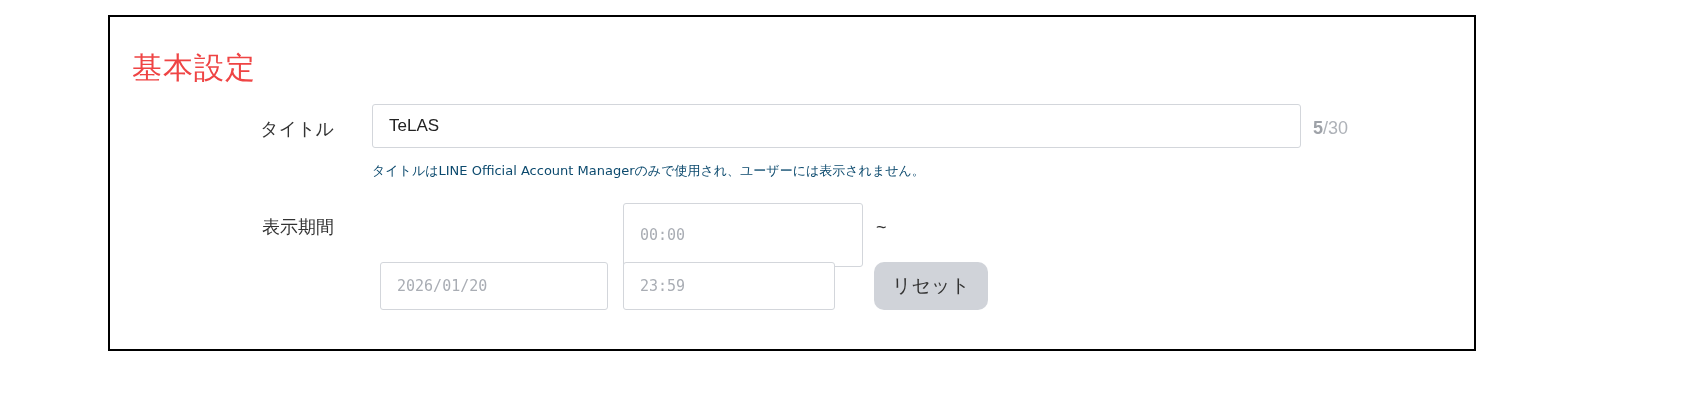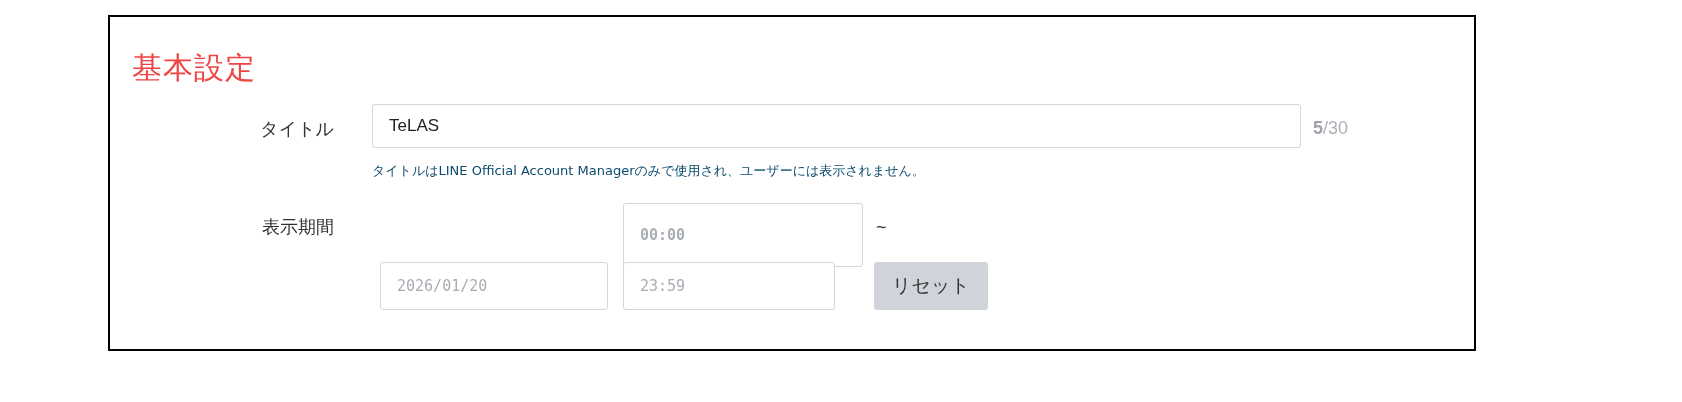--- a/index.html
+++ b/index.html
@@ -6,37 +6,37 @@
   body { width:1682px; height:402px; position:relative; font-family:"Liberation Sans","DejaVu Sans",sans-serif; color:#333; }
   .panel { position:absolute; left:108px; top:15px; width:1364px; height:332px; border:2px solid #000; box-sizing:content-box; background:#fff; }
   .section-title { position:absolute; left:22px; top:31px; font-size:30px; color:#ef4444; font-family:"DejaVu Sans",sans-serif; letter-spacing:1px; }
   .label { position:absolute; width:120px; text-align:right; font-size:18px; color:#333; font-family:"DejaVu Sans",sans-serif; }
   .input { position:absolute; border:1px solid #d3d6db; border-radius:3px; box-sizing:border-box; background:#fff; font-size:17px; color:#222; padding:0 16px; display:flex; align-items:center; }
   .input.mono { font-family:"DejaVu Sans Mono",monospace; font-size:15px; color:#a9adb4; }
   .counter { position:absolute; font-size:18px; color:#aeb2b8; }
   .counter b { color:#9ea2a8; }
   .help { position:absolute; font-size:13px; color:#0c4a6e; font-family:"DejaVu Sans",sans-serif; }
   .tilde { position:absolute; font-size:18px; color:#333; }
-  .btn { position:absolute; background:#d0d3d9; border-radius:3px; font-size:19px; color:#333; display:flex; align-items:center; justify-content:center; font-family:"DejaVu Sans",sans-serif; border:none; }
+  .btn { position:absolute; background:#d0d3d9; border-radius:10px; font-size:19px; color:#333; display:flex; align-items:center; justify-content:center; font-family:"DejaVu Sans",sans-serif; border:none; }
 </style>
 </head>
 <body>
 
 <div class="panel">
   <div class="section-title">基本設定</div>
 
   <div class="label" style="left:104px; top:100px;">タイトル</div>
   <div class="input" style="left:262px; top:87px; width:929px; height:44px;">
     <span>TeLAS</span>
   </div>
   <div class="counter" style="left:1203px; top:101px;"><b>5</b><span>/30</span></div>
   <div class="help" style="left:262px; top:145px;">タイトルはLINE Official Account Managerのみで使用され、ユーザーには表示されません。</div>
 
   <div class="label" style="left:104px; top:198px;">表示期間</div>
-  <div class="input mono" style="left:513px; top:186px; width:240px; height:64px;font-weight:bold;">
+  <div class="input mono" style="left:513px; top:186px; width:240px; height:64px;">
     <span>00:00</span>
   </div>
   <div class="tilde" style="left:766px; top:200px;">~</div>
 
   <div class="input mono" style="left:262px; top:245px; width:228px; height:48px;margin-left:8px;">
     <span>2026/01/20</span>
   </div>
   <div class="input mono" style="left:513px; top:245px; width:212px; height:48px;">
     <span>23:59</span>
   </div>

